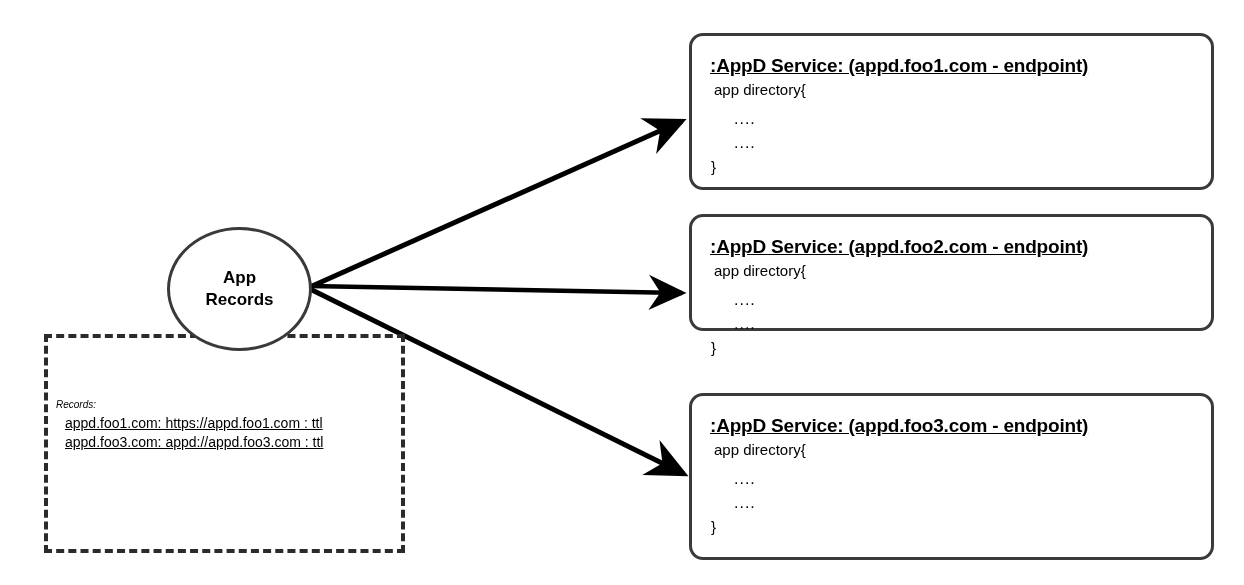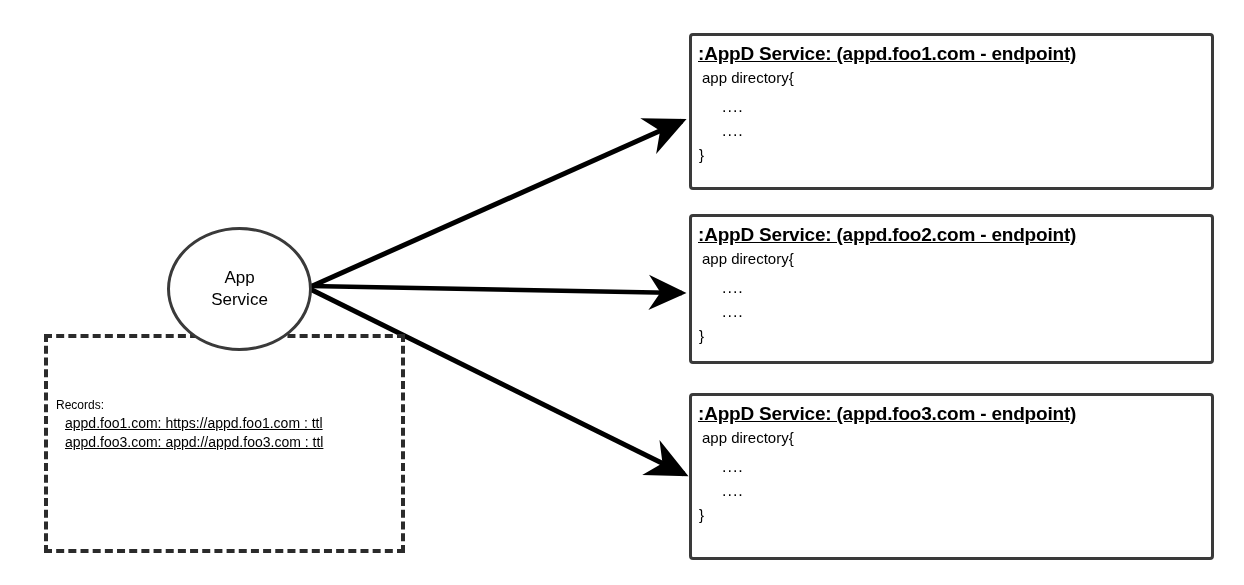--- a/index.html
+++ b/index.html
@@ -37,20 +37,21 @@
     height: 124px;
     border: 3px solid #3a3a3a;
     border-radius: 50%;
     background: #ffffff;
     box-sizing: border-box;
     display: flex;
     flex-direction: column;
     align-items: center;
     justify-content: center;
     z-index: 4;
+    font-weight: bold;
   }
   .launcher-line {
     font-size: 17px;
     line-height: 22px;
     color: #000;
     text-align: center;
     white-space: nowrap;
   }
 
   
@@ -65,46 +66,47 @@
     box-sizing: border-box;
     z-index: 1;
   }
   .records-text {
     position: absolute;
     left: 56px;
     top: 396px;
     z-index: 3;
   }
   .records-title {
-    font-size: 12px;
+    font-size: 10px;
     line-height: 18px;
     white-space: nowrap;
+    font-style: italic;
   }
   .records-entry {
     font-size: 14px;
     line-height: 19px;
     white-space: nowrap;
     padding-left: 9px;
     text-decoration: underline;
   }
 
   
   .service-box {
     position: absolute;
     left: 689px;
     width: 525px;
     border: 3px solid #3a3a3a;
-    border-radius: 4px;
+    border-radius: 14px;
     background: #ffffff;
     box-sizing: border-box;
     z-index: 3;
-    padding: 0;
+    padding: 12px;
   }
   .service-box.b1 { top: 33px;  height: 157px; }
-  .service-box.b2 { top: 214px; height: 150px; }
+  .service-box.b2 { top: 214px; height: 117px; }
   .service-box.b3 { top: 393px; height: 167px; }
 
   .service-title {
     font-size: 19px;
     font-weight: bold;
     line-height: 24px;
     text-decoration: underline;
     white-space: nowrap;
     margin: 6px 0 0 6px;
     letter-spacing: -0.2px;
@@ -144,21 +146,21 @@
   <div class="records-box"></div>
 
   <div class="records-text">
     <div class="records-title">Records:</div>
     <div class="records-entry">appd.foo1.com: https://appd.foo1.com : ttl</div>
     <div class="records-entry">appd.foo3.com: appd://appd.foo3.com : ttl</div>
   </div>
 
   <div class="launcher">
     <div class="launcher-line">App</div>
-    <div class="launcher-line">Service</div>
+    <div class="launcher-line">Records</div>
   </div>
 
   <div class="service-box b1">
     <div class="service-title">:AppD Service: (appd.foo1.com - endpoint)</div>
     <div class="service-line">app directory{</div>
     <div class="gap-sm"></div>
     <div class="service-line indent">....</div>
     <div class="service-line indent">....</div>
     <div class="service-line brace-close">}</div>
   </div>

